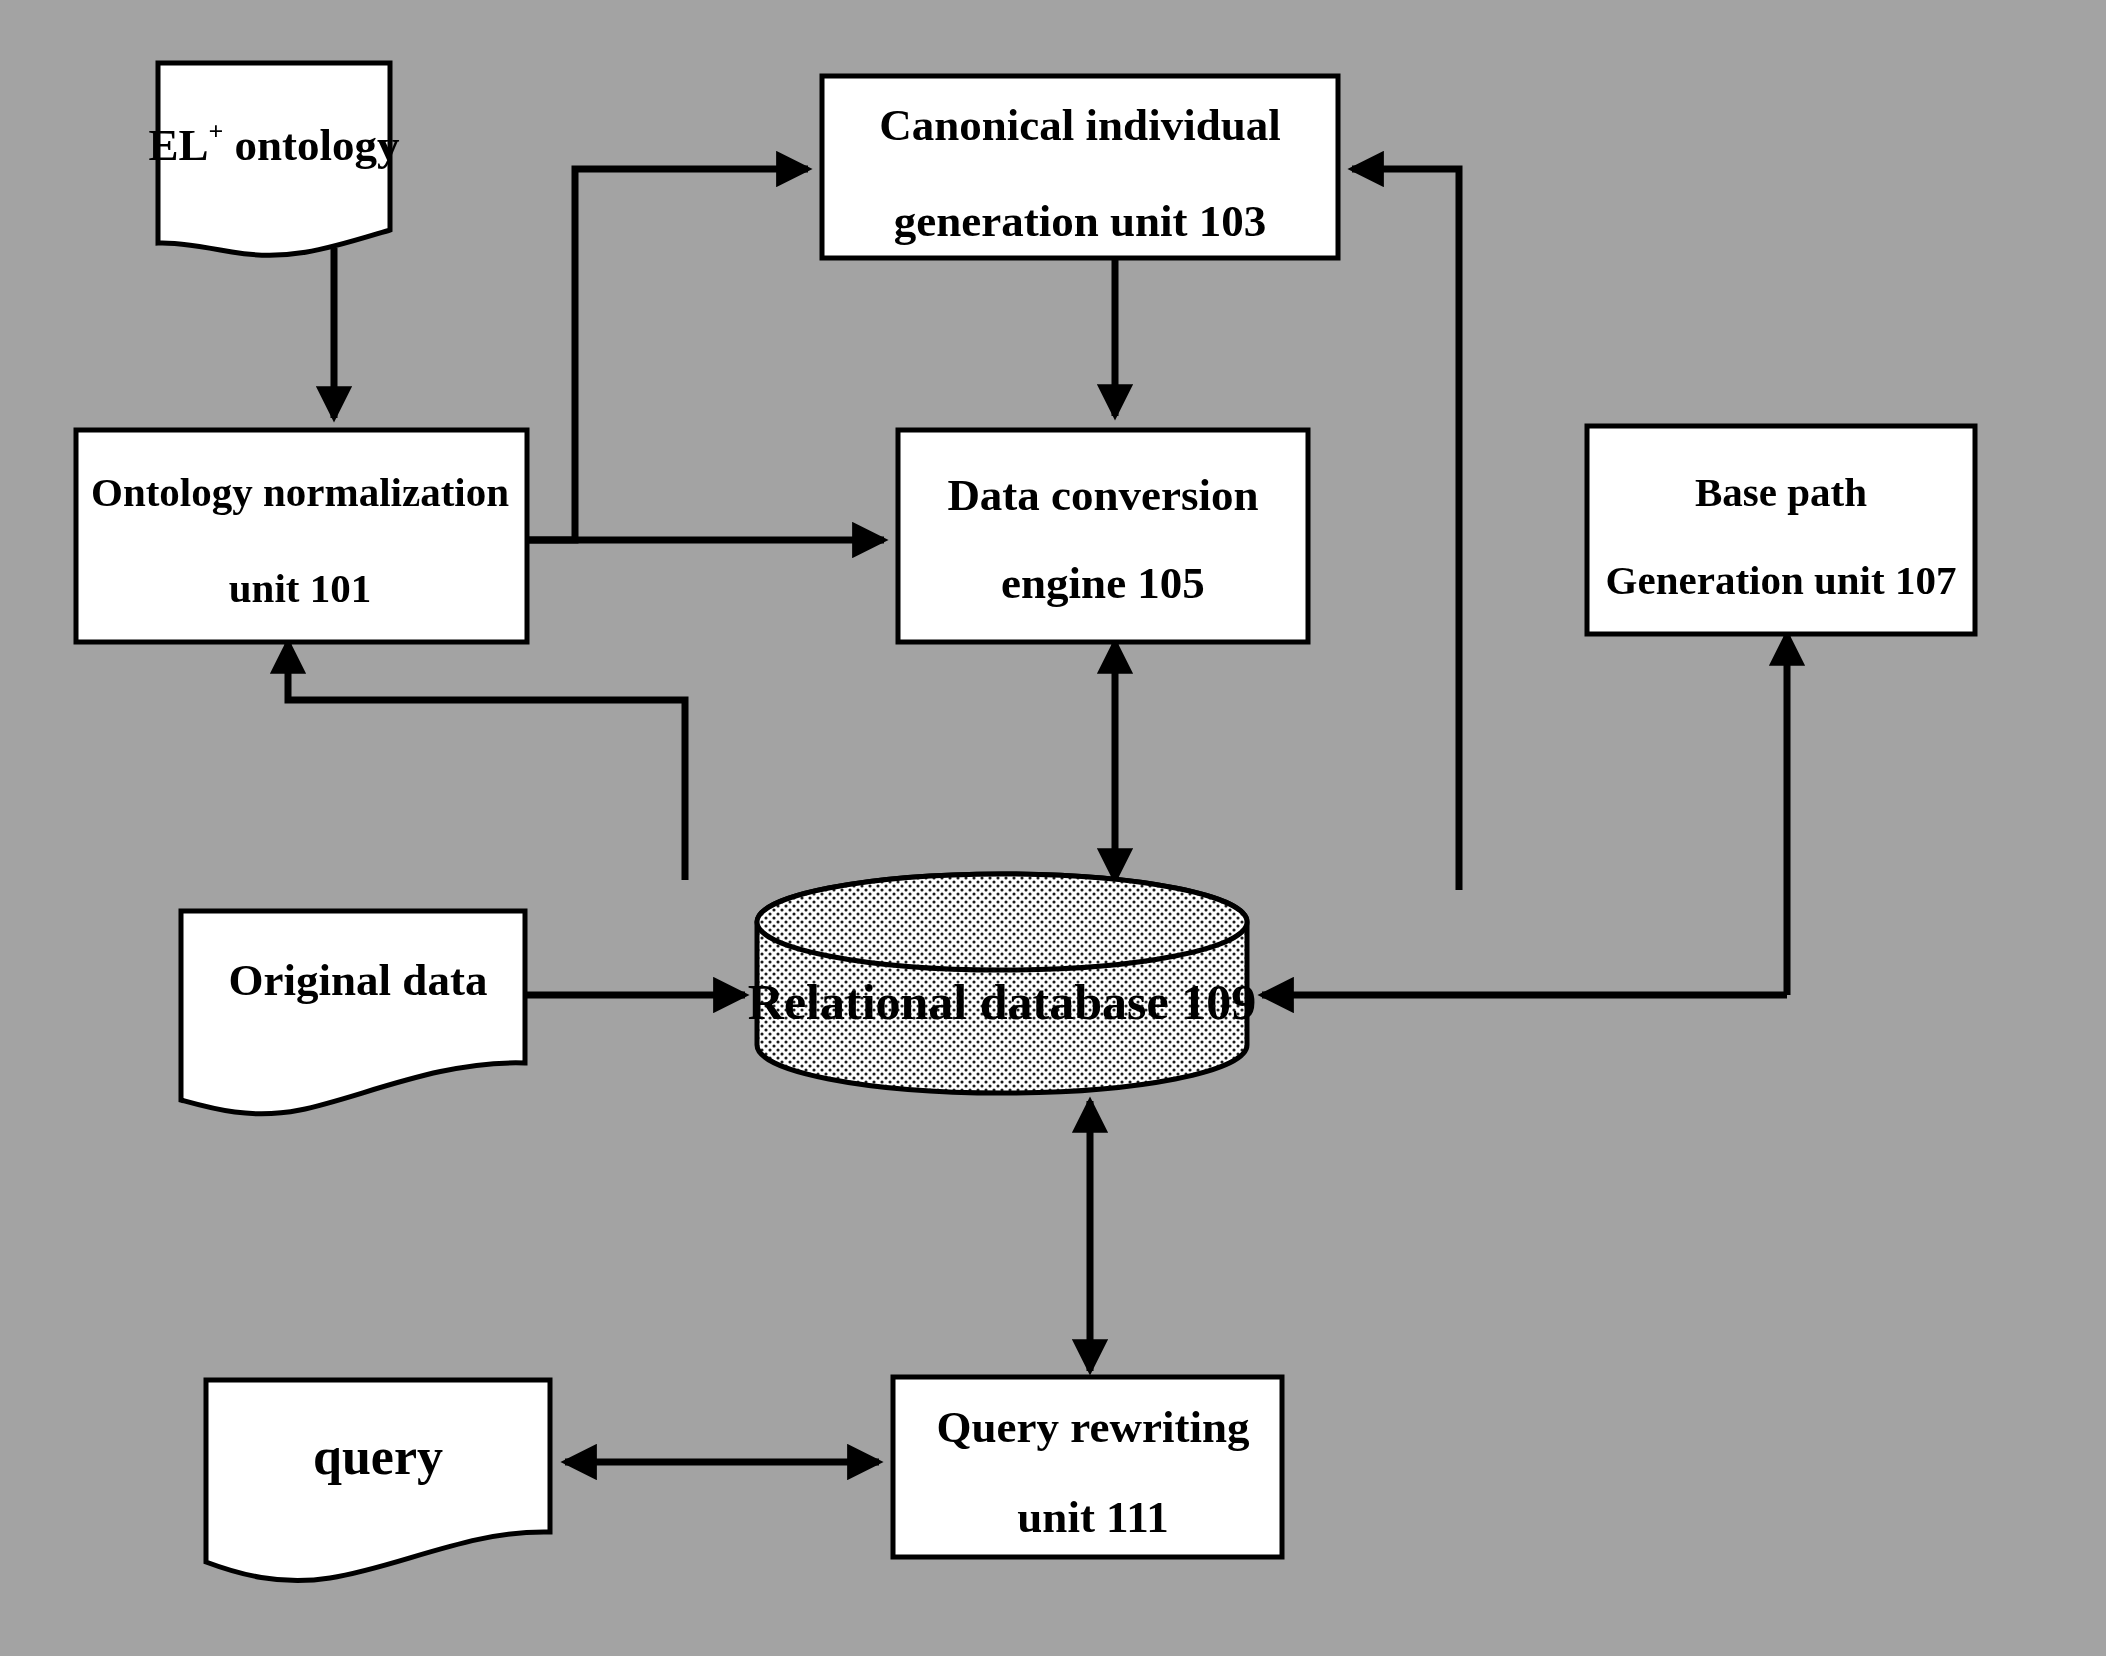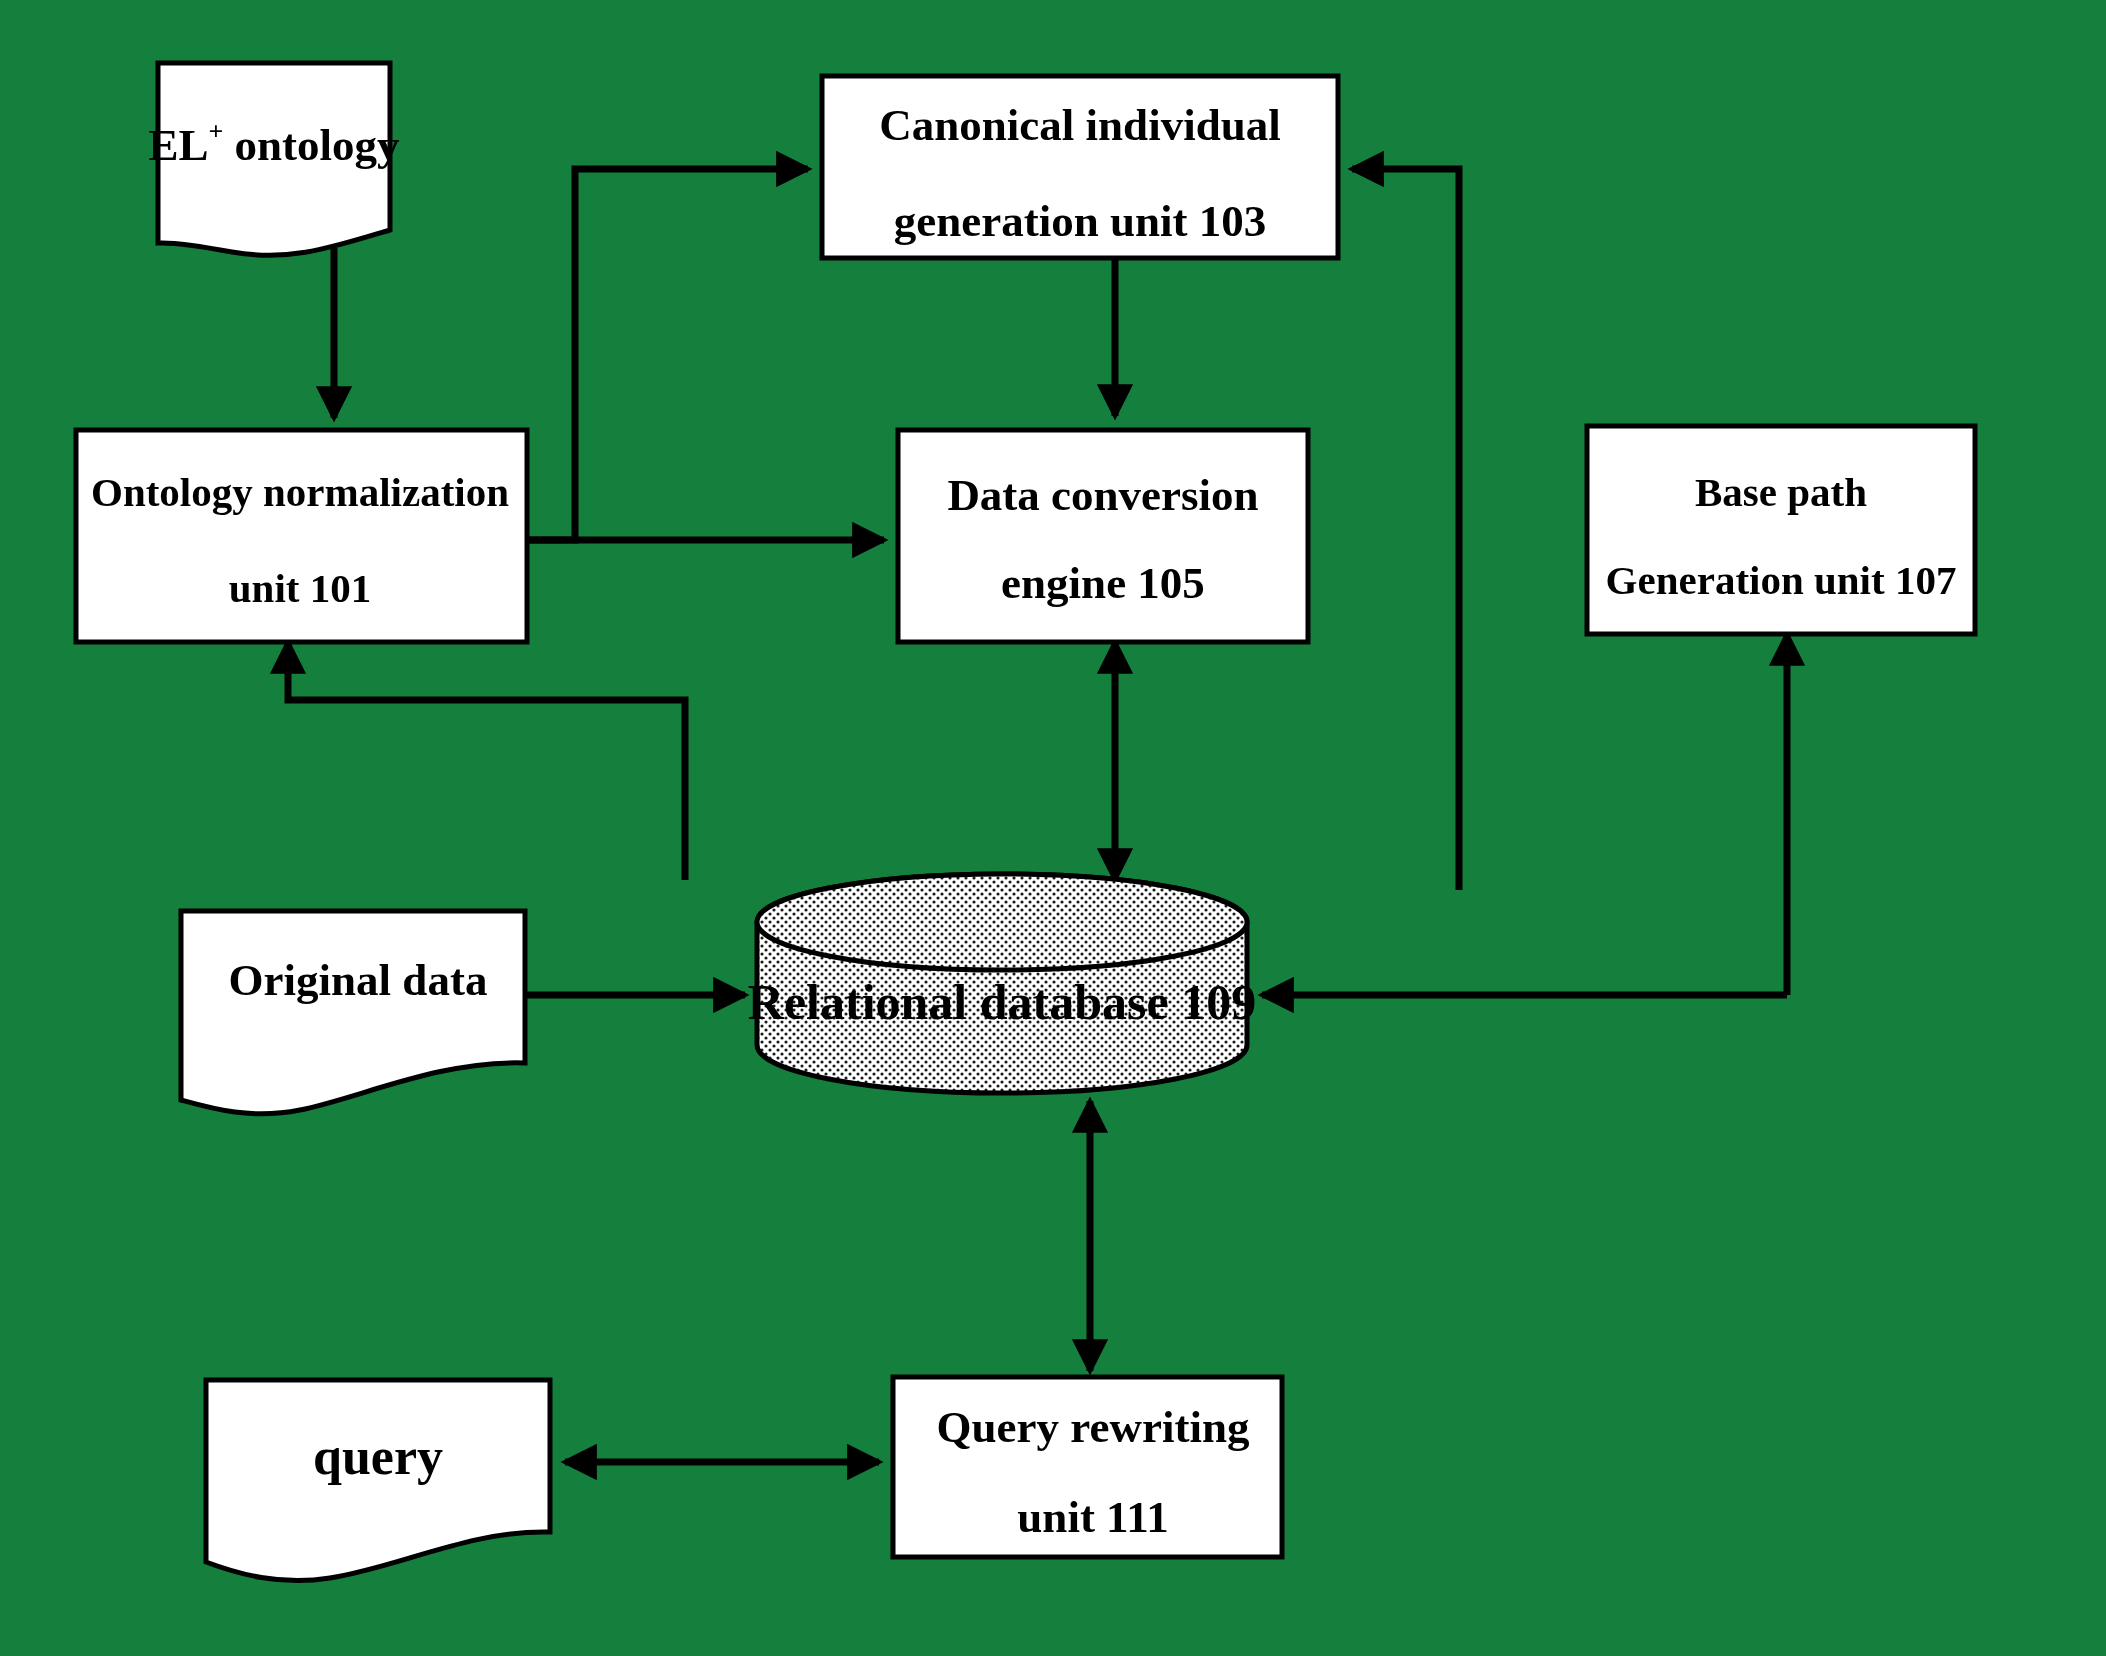--- a/index.html
+++ b/index.html
@@ -10,21 +10,21 @@
   body {
     width: 2106px;
     height: 1656px;
     overflow: hidden;
     font-family: "Liberation Serif", "DejaVu Serif", serif;
   }
   #diagram-root {
     position: relative;
     width: 2106px;
     height: 1656px;
-    background: #15803d;
+    background: #a3a3a3;
   }
   svg#diagram-canvas {
     position: absolute;
     top: 0;
     left: 0;
     width: 2106px;
     height: 1656px;
     display: block;
   }
   .node-shape {

